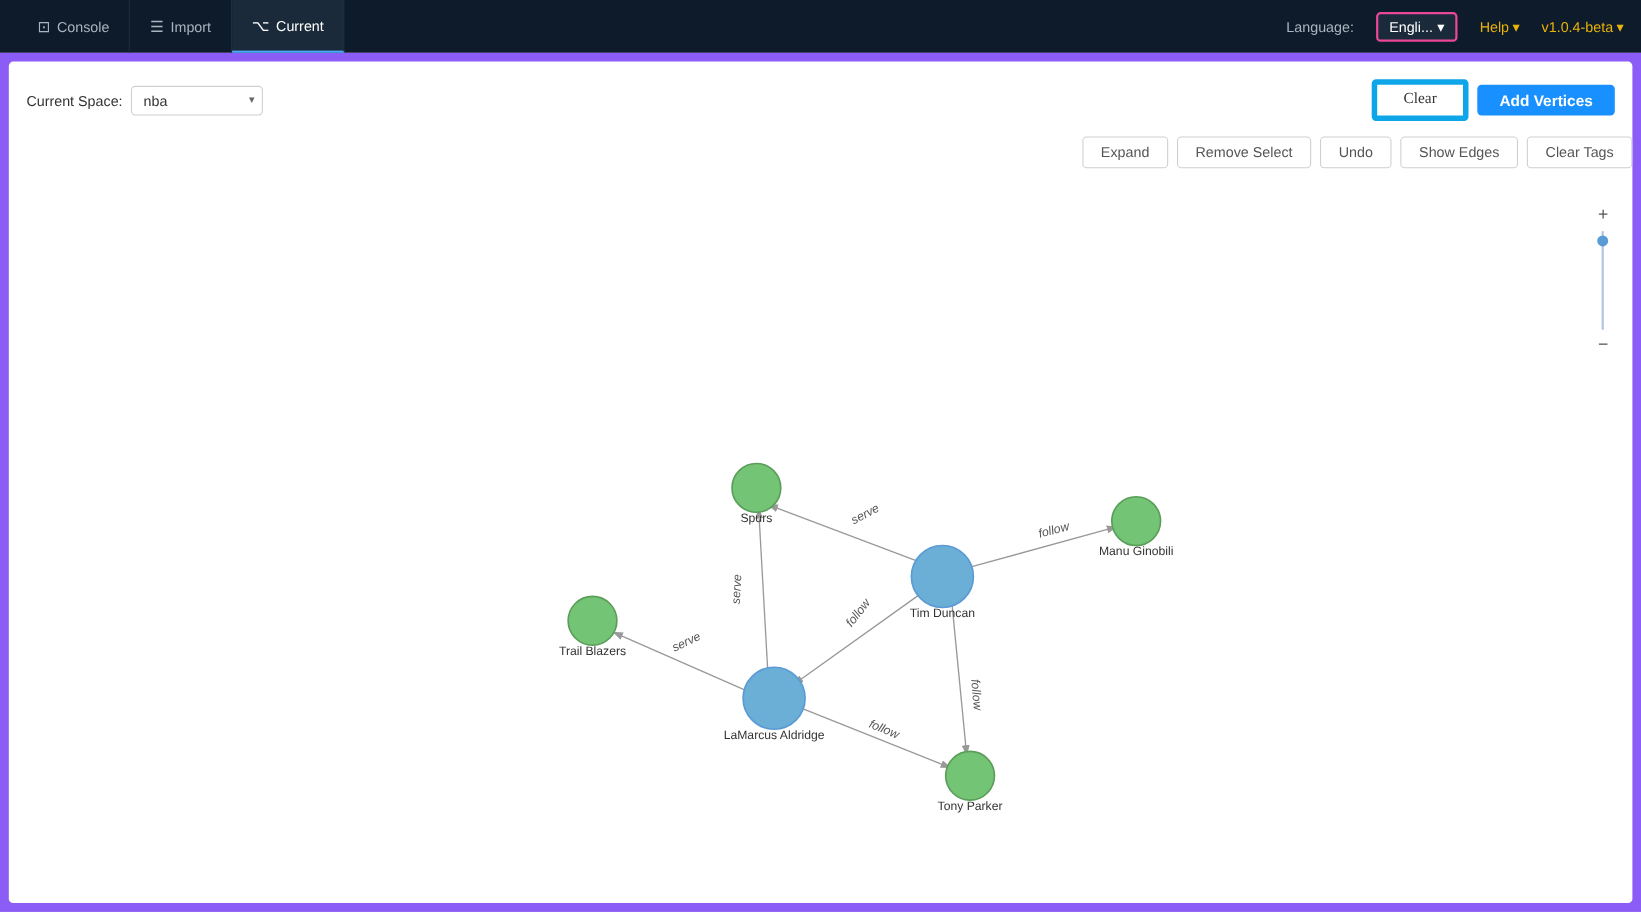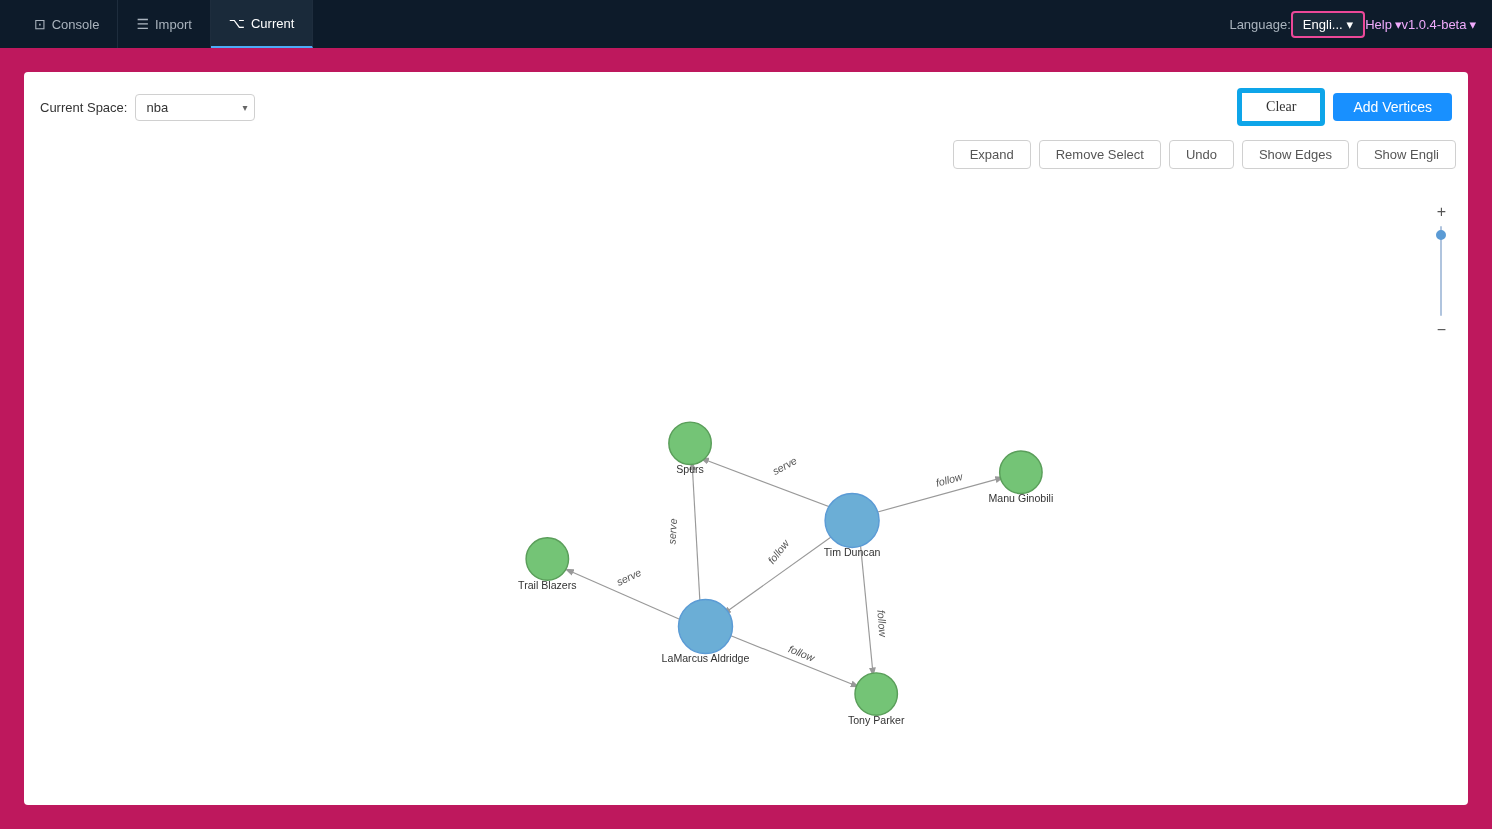--- a/index.html
+++ b/index.html
@@ -36,49 +36,49 @@
       color: #ffffff;
       border-bottom: 2px solid #4dabf7;
     }
     .nav-tab-icon {
       font-size: 14px;
     }
     .nav-right {
       margin-left: auto;
       display: flex;
       align-items: center;
-      gap: 0;
+      gap: 20px;
       color: #aab4be;
       font-size: 13px;
     }
     .lang-dropdown {
       background: #1a2a3a;
       border: 2px solid #ec4899;
       color: #ffffff;
       border-radius: 4px;
       padding: 4px 10px;
       font-size: 13px;
       cursor: pointer;
       display: flex;
       align-items: center;
       gap: 4px;
     }
     .help-btn, .version-btn {
-      color: #f0abfc;
+      color: #eab308;
       font-size: 13px;
       cursor: pointer;
       display: flex;
       align-items: center;
       gap: 3px;
     }
 
     
     .main-wrapper {
-      background: #be185d;
-      padding: 24px;
+      background: #8b5cf6;
+      padding: 8px;
       height: calc(829px - 48px);
       display: flex;
     }
     .canvas-container {
       background: #ffffff;
       flex: 1;
       border-radius: 4px;
       position: relative;
       overflow: hidden;
     }
@@ -139,28 +139,28 @@
       font-family: Liberation Serif, serif;
     }
     .btn-add-vertices {
       background: #1890ff;
       border: none;
       border-radius: 4px;
       padding: 6px 20px;
       font-size: 14px;
       cursor: pointer;
       color: white;
-      font-weight: 400;
+      font-weight: 700;
     }
 
     
     .toolbar-second {
       position: absolute;
       top: 68px;
-      right: 12px;
+      right: 0;
       display: flex;
       align-items: center;
       gap: 8px;
       z-index: 10;
     }
     .btn-action {
       border: 1px solid #d0d0d0;
       background: white;
       border-radius: 4px;
       padding: 6px 16px;
@@ -294,21 +294,21 @@
         <button class="btn-clear">Clear</button>
         <button class="btn-add-vertices">Add Vertices</button>
       </div>
     </div>
 
     <div class="toolbar-second">
       <button class="btn-action">Expand</button>
       <button class="btn-action">Remove Select</button>
       <button class="btn-action">Undo</button>
       <button class="btn-action">Show Edges</button>
-      <button class="btn-action">Show Engli</button>
+      <button class="btn-action">Clear Tags</button>
     </div>
 
     <div class="zoom-controls">
       <button class="zoom-btn">+</button>
       <div class="zoom-track">
         <div class="zoom-thumb"></div>
       </div>
       <button class="zoom-btn">−</button>
     </div>
 

